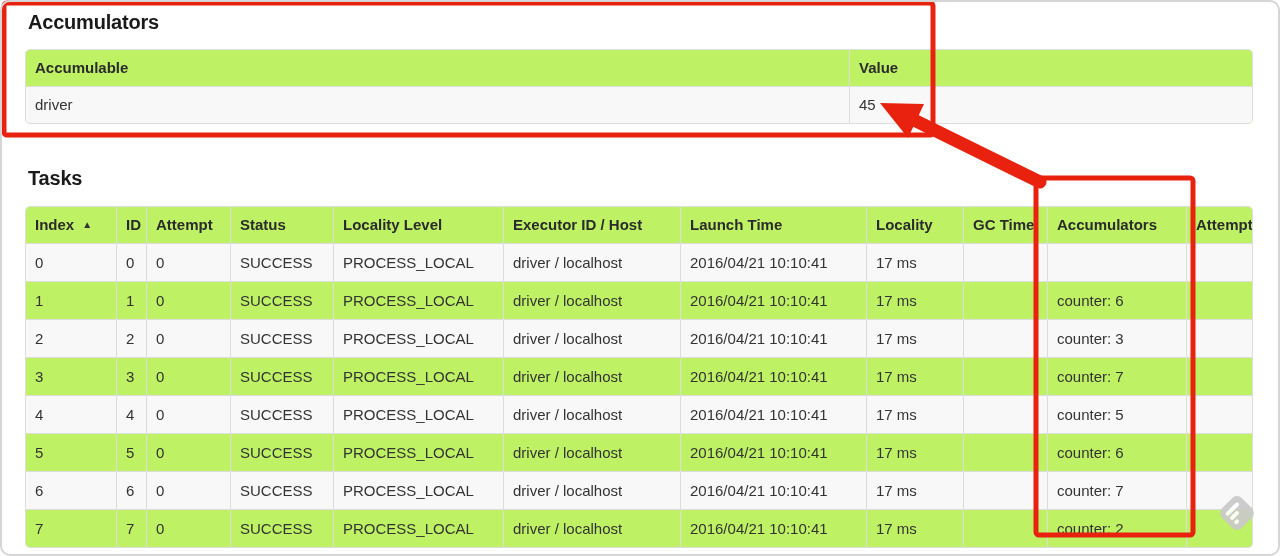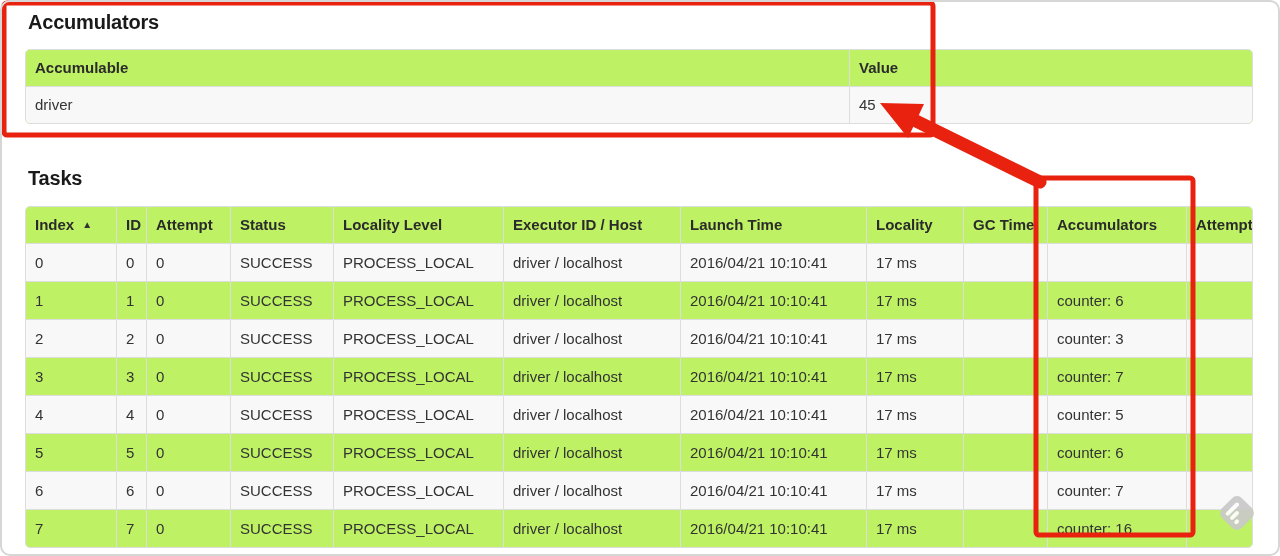--- a/index.html
+++ b/index.html
@@ -209,21 +209,21 @@
         <tr>
           <td>7</td>
           <td>7</td>
           <td>0</td>
           <td>SUCCESS</td>
           <td>PROCESS_LOCAL</td>
           <td>driver / localhost</td>
           <td>2016/04/21 10:10:41</td>
           <td>17 ms</td>
           <td></td>
-          <td>counter: 16</td>
+          <td>counter: 2</td>
           <td></td>
         </tr>
       </tbody>
   </table>
 </div>
 
 <svg class="annotations" width="1280" height="556" viewBox="0 0 1280 556">
   <rect id="ann-box-1" x="4" y="3" width="929" height="132" rx="3" fill="none" stroke-width="5" stroke="#e8220e"></rect>
   <rect id="ann-box-2" x="1036" y="178" width="157" height="357" rx="3" fill="none" stroke-width="5" stroke="#e8220e"></rect>
   <line id="ann-arrow-shaft" x1="1040" y1="182" x2="916" y2="121" stroke-width="13" stroke-linecap="round" stroke="#e8220e"></line>

